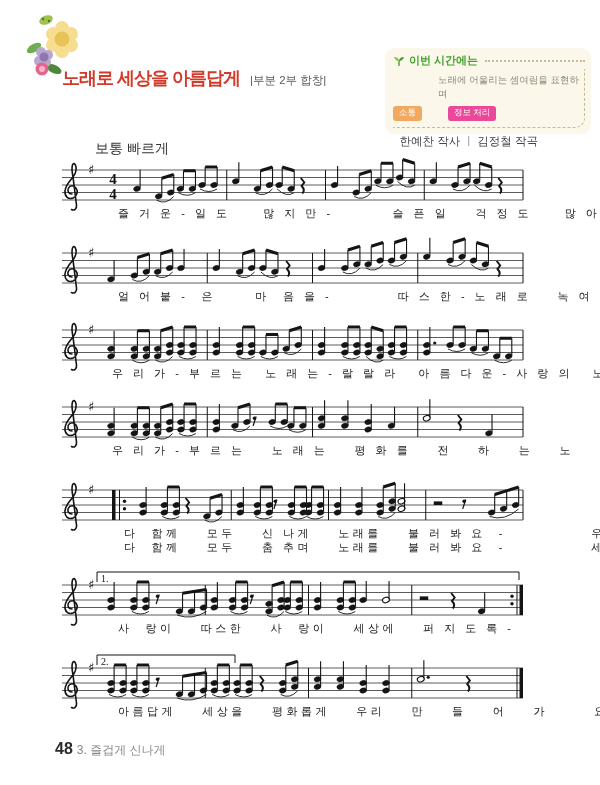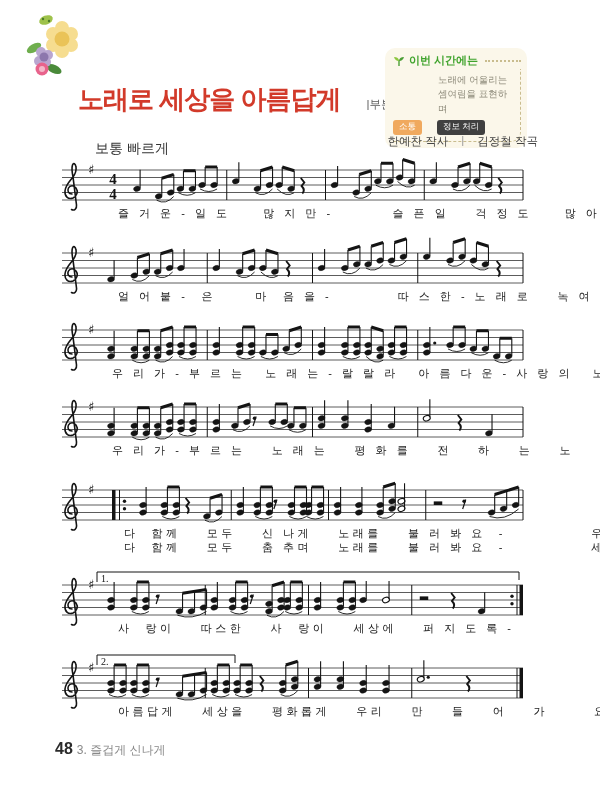--- a/index.html
+++ b/index.html
@@ -1,31 +1,31 @@
 <!DOCTYPE html>
 <html><head>
 <meta charset="utf-8">
 <style>
   html,body{margin:0;padding:0;}
   .page{position:relative;width:600px;height:785px;background:#ffffff;overflow:hidden;
         font-family:"Liberation Sans", sans-serif;}
   .titlebar{position:absolute;left:62px;top:66px;display:flex;align-items:baseline;gap:10px;}
-  .titlebar h1{margin:16px;font-size:26px;font-weight:800;letter-spacing:-1px;}
+  .titlebar h1{margin:0;font-size:18px;font-weight:800;letter-spacing:-1px;}
   .subtitle{font-size:11.5px;color:#5a5a5a;}
   .flower{position:absolute;left:24px;top:12px;}
-  .infobox{position:absolute;left:385px;top:48px;width:142px;background:#fbf7ea;border-radius:10px;padding:5px 6px 6px 8px;box-sizing:border-box;}
+  .infobox{position:absolute;left:385px;top:48px;width:206px;background:#fbf7ea;border-radius:10px;padding:5px 6px 6px 8px;box-sizing:border-box;}
   .ib-title{display:flex;align-items:center;gap:4px;font-size:11px;font-weight:bold;}
   .ib-leader{flex:1;border-top:2px dotted #c9bc8e;margin-left:3px;}
   .ib-body{border:1px dashed #c9bc8e;border-top:none;border-left:none;border-radius:0 0 10px 0;
            padding:4px 4px 6px 0;margin-top:1px;}
   .ib-line{font-size:9.5px;color:#8f8c7c;line-height:1.5;margin-left:45px;}
-  .badges{margin-top:4px;display:flex;gap:15px;font-family:Liberation Serif, serif;}
+  .badges{margin-top:4px;display:flex;gap:2px;font-family:Liberation Serif, serif;}
   .badge{font-size:8.5px;color:#fff;padding:1.5px 6px;border-radius:3px;}
   .tempo{position:absolute;left:95px;top:140px;font-size:14px;color:#333;}
-  .credits{position:absolute;right:62px;top:134px;font-size:11.5px;color:#444;display:flex;gap:13px;}
+  .credits{position:absolute;right:62px;top:134px;font-size:11.5px;color:#444;display:flex;gap:7px;}
   .credits .sep{color:#999;}
   #score{position:absolute;left:0;top:0;}
   .footer{position:absolute;left:55px;top:740px;display:flex;align-items:baseline;gap:4px;}
   .pnum{font-size:16px;font-weight:bold;color:#2b2b2b;}
   .sec{font-size:12px;color:#888;}
 </style>
 </head>
 <body>
 
 <div class="page">
@@ -70,21 +70,21 @@
         <path d="M6 6 C3 6 1.5 4 1 2 C4 2 6 3.5 6 6 Z" fill="#8cc63e"></path>
         <path d="M6 6 C9 6 10.5 4 11 2 C8 2 6 3.5 6 6 Z" fill="#4a9e35"></path>
       </svg>
       <span style="color: rgb(63, 163, 44);">이번 시간에는</span>
       <span class="ib-leader"></span>
     </div>
     <div class="ib-body">
       <div class="ib-line">노래에 어울리는 셈여림을 표현하며</div>
       <div class="badges">
         <span class="badge" style="background: rgb(240, 169, 94);">소통</span>
-        <span class="badge" style="background: #404040;">정보 처리</span>
+        <span class="badge" style="background: #ec4899; margin-left: 24px;">정보 처리</span>
       </div>
     </div>
   </div>
 
   <div class="tempo">보통 빠르게</div>
   <div class="credits">
     <span>한예찬 작사</span>
     <span class="sep">|</span>
     <span>김정철 작곡</span>
   </div>

